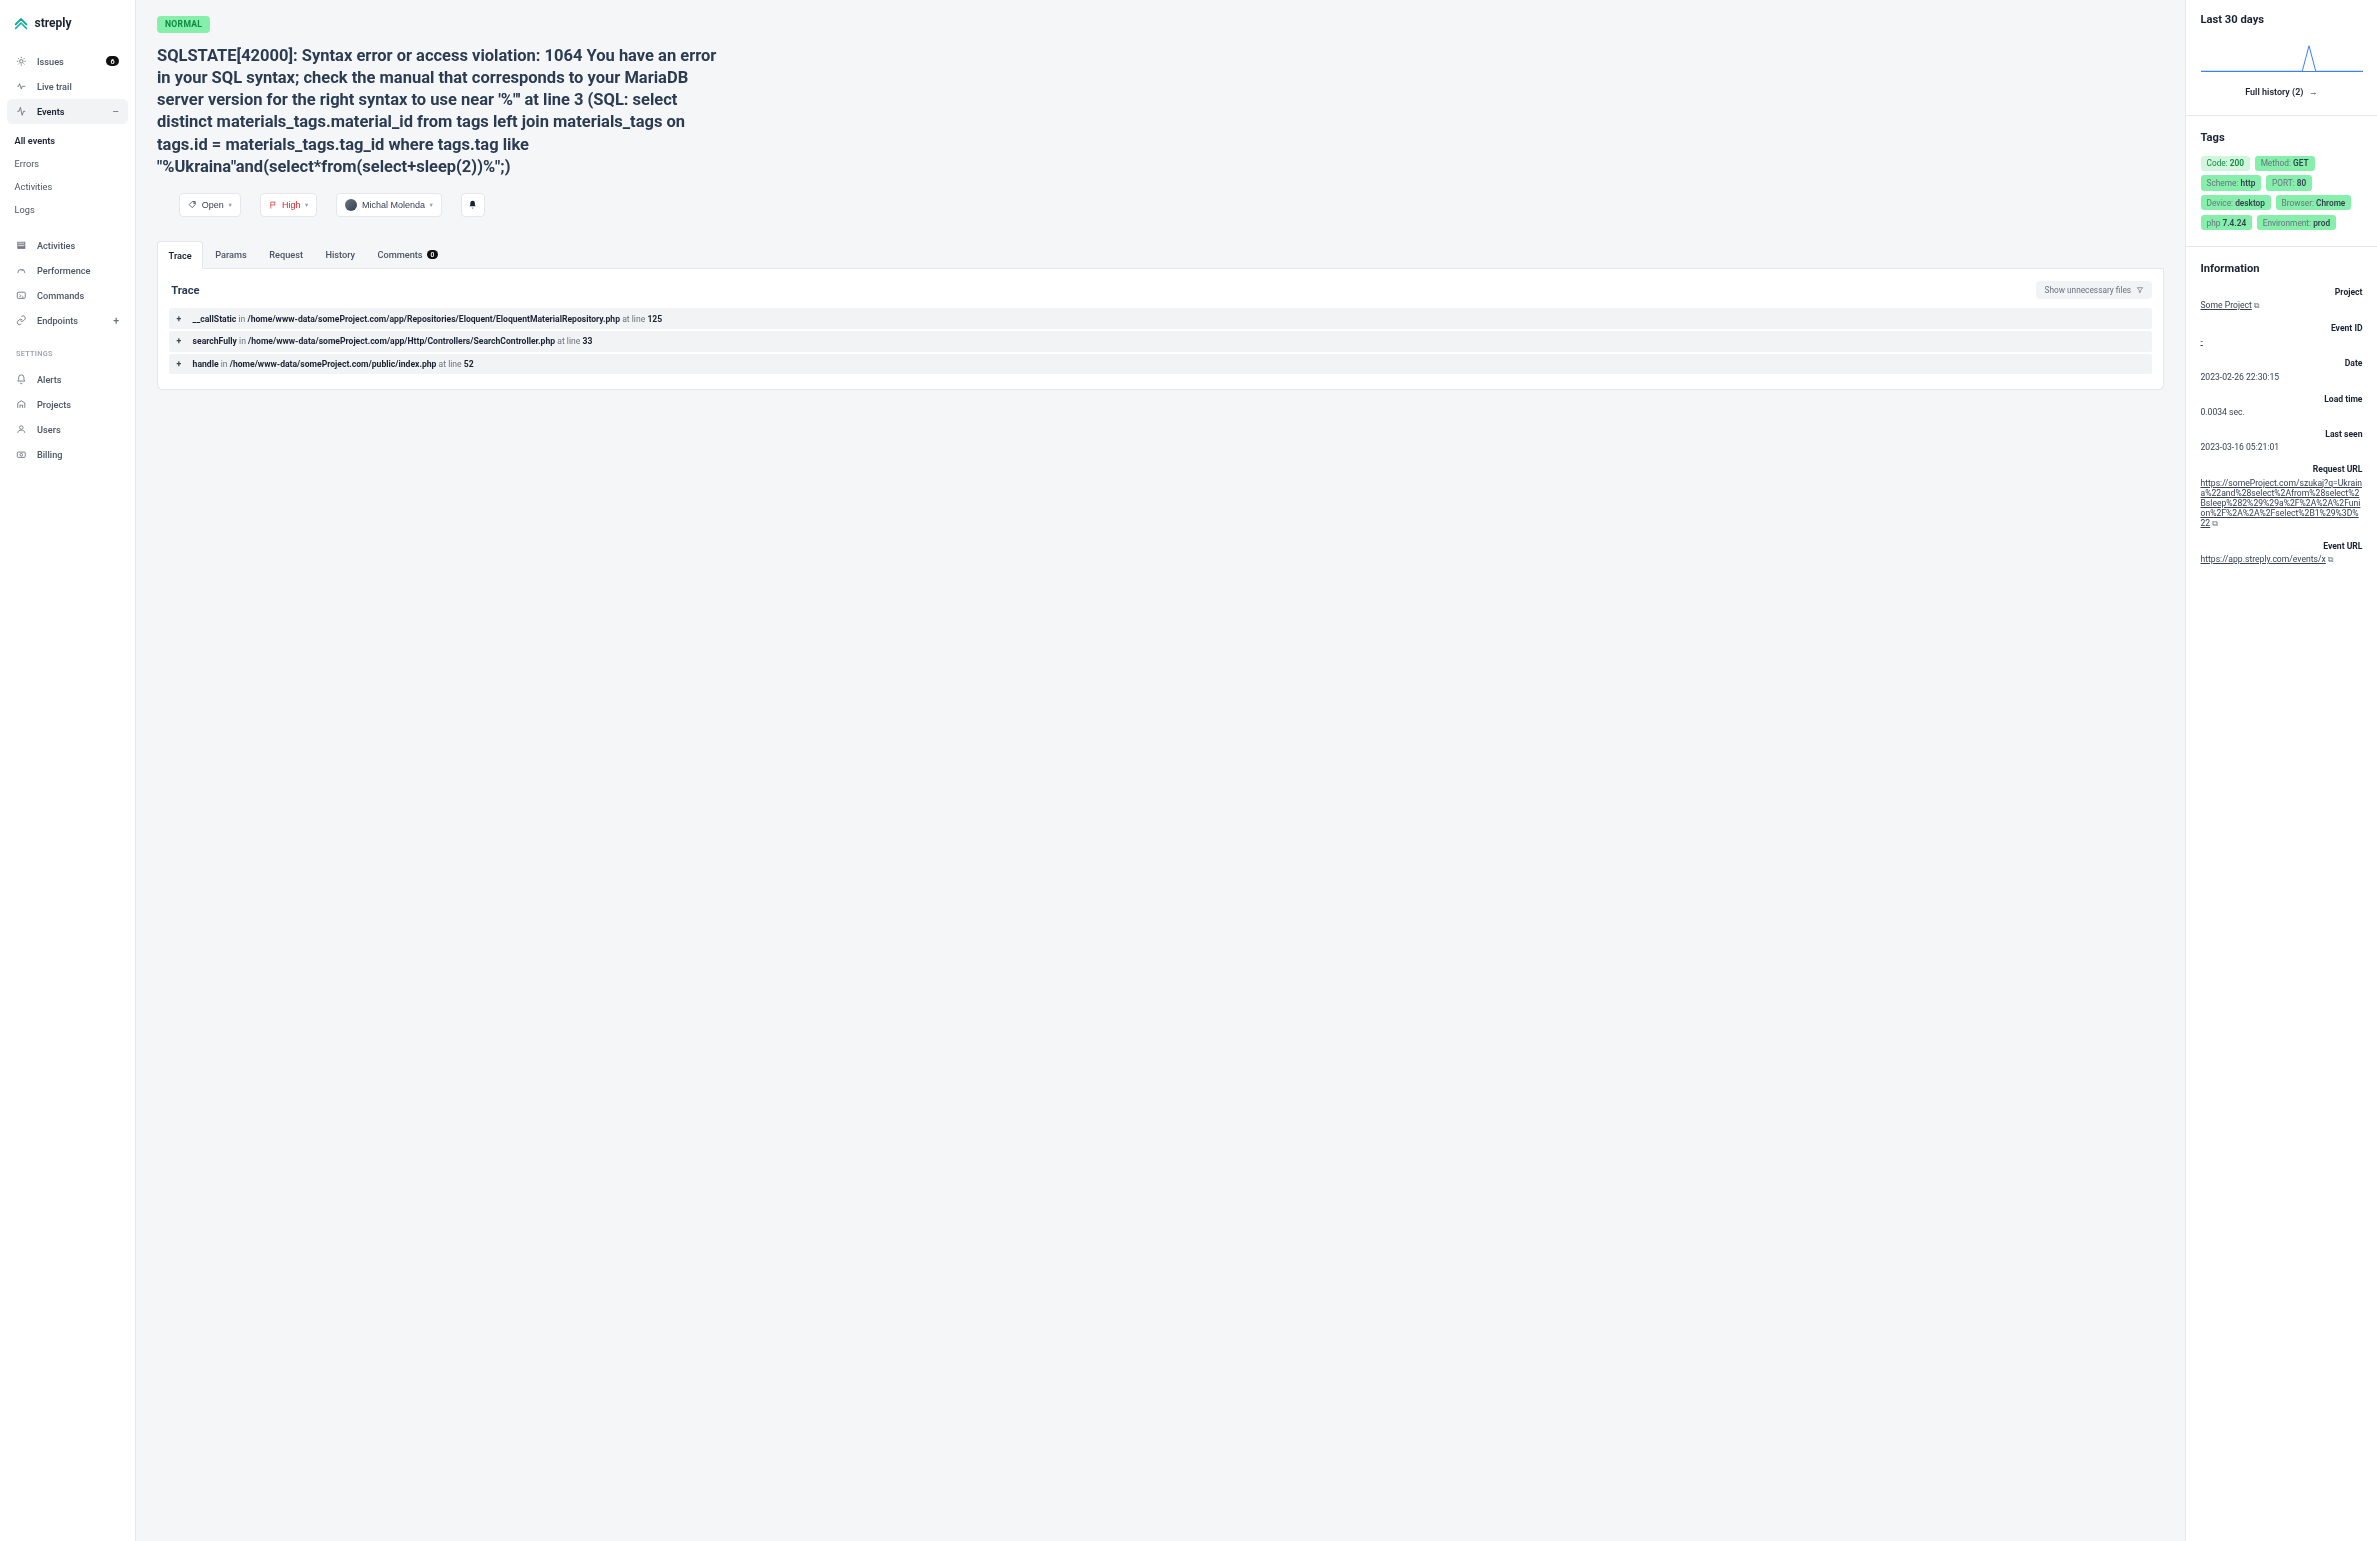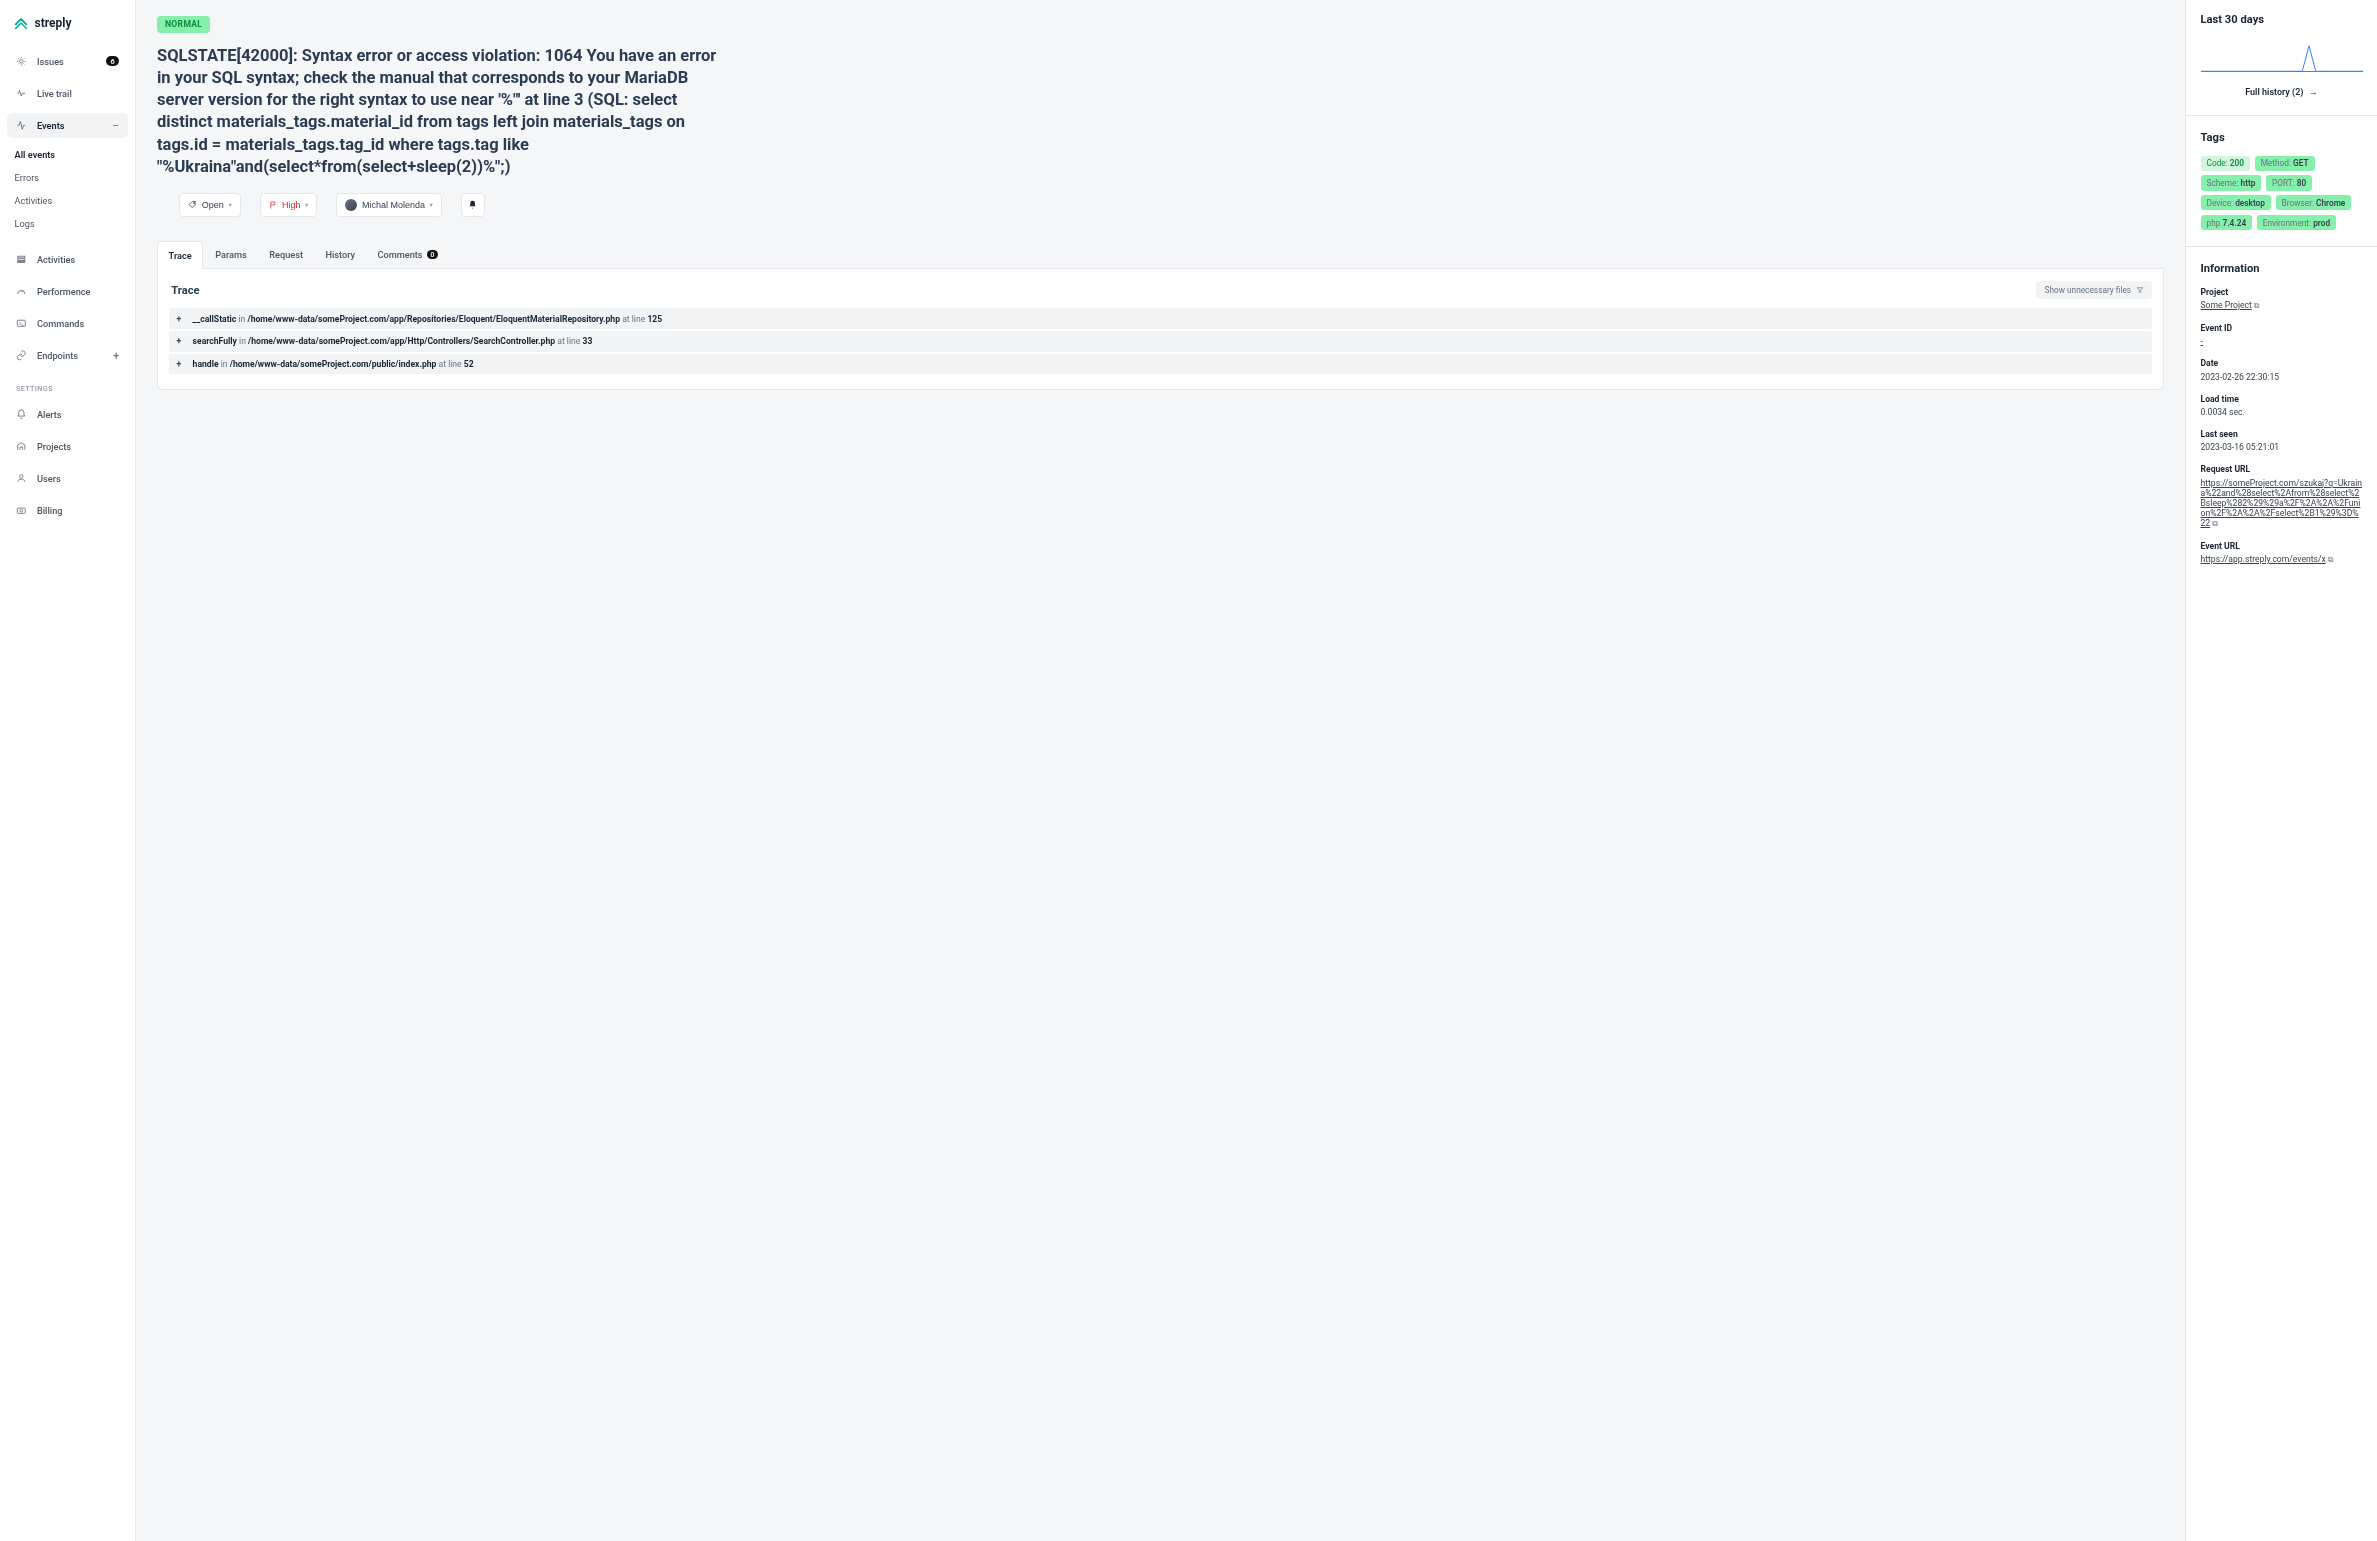--- a/index.html
+++ b/index.html
@@ -4,21 +4,21 @@
 <style>
 * { box-sizing: border-box; margin: 0; padding: 0; }
 body { font-family: -apple-system, BlinkMacSystemFont, 'Segoe UI', Roboto, sans-serif; color: #1a2332; background: #fff; font-size: 9.2px; }
 .app { display: flex; height: 100vh; }
 
 
 .sidebar { width: 136px; border-right: 0.7px solid #e5e7eb; display: flex; flex-direction: column; padding-top: 10.6px; }
 .logo { display: flex; align-items: center; gap: 5.3px; padding: 4px 13.2px 13.2px; }
 .logo-mark { width: 16px; height: 16px; }
 .logo-text { font-weight: 700; font-size: 12px; color: #1a2332; }
-.nav { display: flex; flex-direction: column; padding: 5.3px 6.6px; gap: 8px; }
+.nav { display: flex; flex-direction: column; padding: 5.3px 6.6px; gap: 1px; }
 .nav-item { display: flex; align-items: center; gap: 9.2px; padding: 6px 9.2px; border-radius: 5.3px; cursor: pointer; color: #4b5563; font-weight: 500; }
 .nav-item.active { background: #f1f3f5; color: #1a2332; font-weight: 600; }
 .nav-item .spacer { flex: 1; }
 .nav-icon { width: 12px; height: 12px; display: flex; align-items: center; justify-content: center; color: #6b7280; flex-shrink: 0; }
 .pill-badge { background: #111; color: #fff; font-size: 7.3px; border-radius: 6.6px; padding: 0.7px 4.6px; font-weight: 600; }
 .minus-btn { color: #6b7280; font-size: 10.6px; font-weight: 400; }
 .plus-btn { color: #6b7280; font-size: 10.6px; }
 .sub-nav { padding-left: 4px; display: flex; flex-direction: column; }
 .sub-item { padding: 6px 10.6px; color: #4b5563; font-size: 9.2px; cursor: pointer; border-radius: 4px; }
 .sub-item.active { color: #1a2332; font-weight: 600; }
@@ -59,21 +59,21 @@
 .spark svg { position: absolute; left: 0; bottom: -0.7px; width: 100%; height: 100%; }
 .history-link { display: flex; justify-content: center; align-items: center; gap: 5.3px; font-size: 9px; font-weight: 600; color: #1a2332; margin-bottom: 18.5px; cursor: pointer; }
 .divider { border: none; border-top: 0.7px solid #e5e7eb; margin: 0 -14.5px 14.5px; }
 .tags-wrap { display: flex; flex-wrap: wrap; gap: 4.6px; margin-bottom: 16px; }
 .tag { background: #86efac; border-radius: 3.3px; padding: 2.6px 6px; font-size: 8.3px; color: #374151; }
 .tag .k { color: #6b7280; }
 .tag .v { font-weight: 600; }
 .tag.green { background: #d1f5dd; }
 .tag.green .k, .tag.green .v { color: #0d8a3f; }
 .info-item { margin-bottom: 12px; }
-.info-label { font-size: 8.6px; font-weight: 700; color: #1a2332; margin-bottom: 3.3px; }
+.info-label { font-size: 8.6px; font-weight: 700; color: #1a2332; margin-bottom: 3.3px; text-align: right; }
 .info-value { font-size: 8.6px; color: #374151; }
 .info-value a { color: #374151; text-decoration: underline; word-break: break-all; }
 .ext-icon { display: inline-block; margin-left: 2px; color: #6b7280; font-size: 8px; vertical-align: baseline; }
 </style>
 </head>
 <body>
 
 <div class="app">
 
   <aside class="sidebar">

